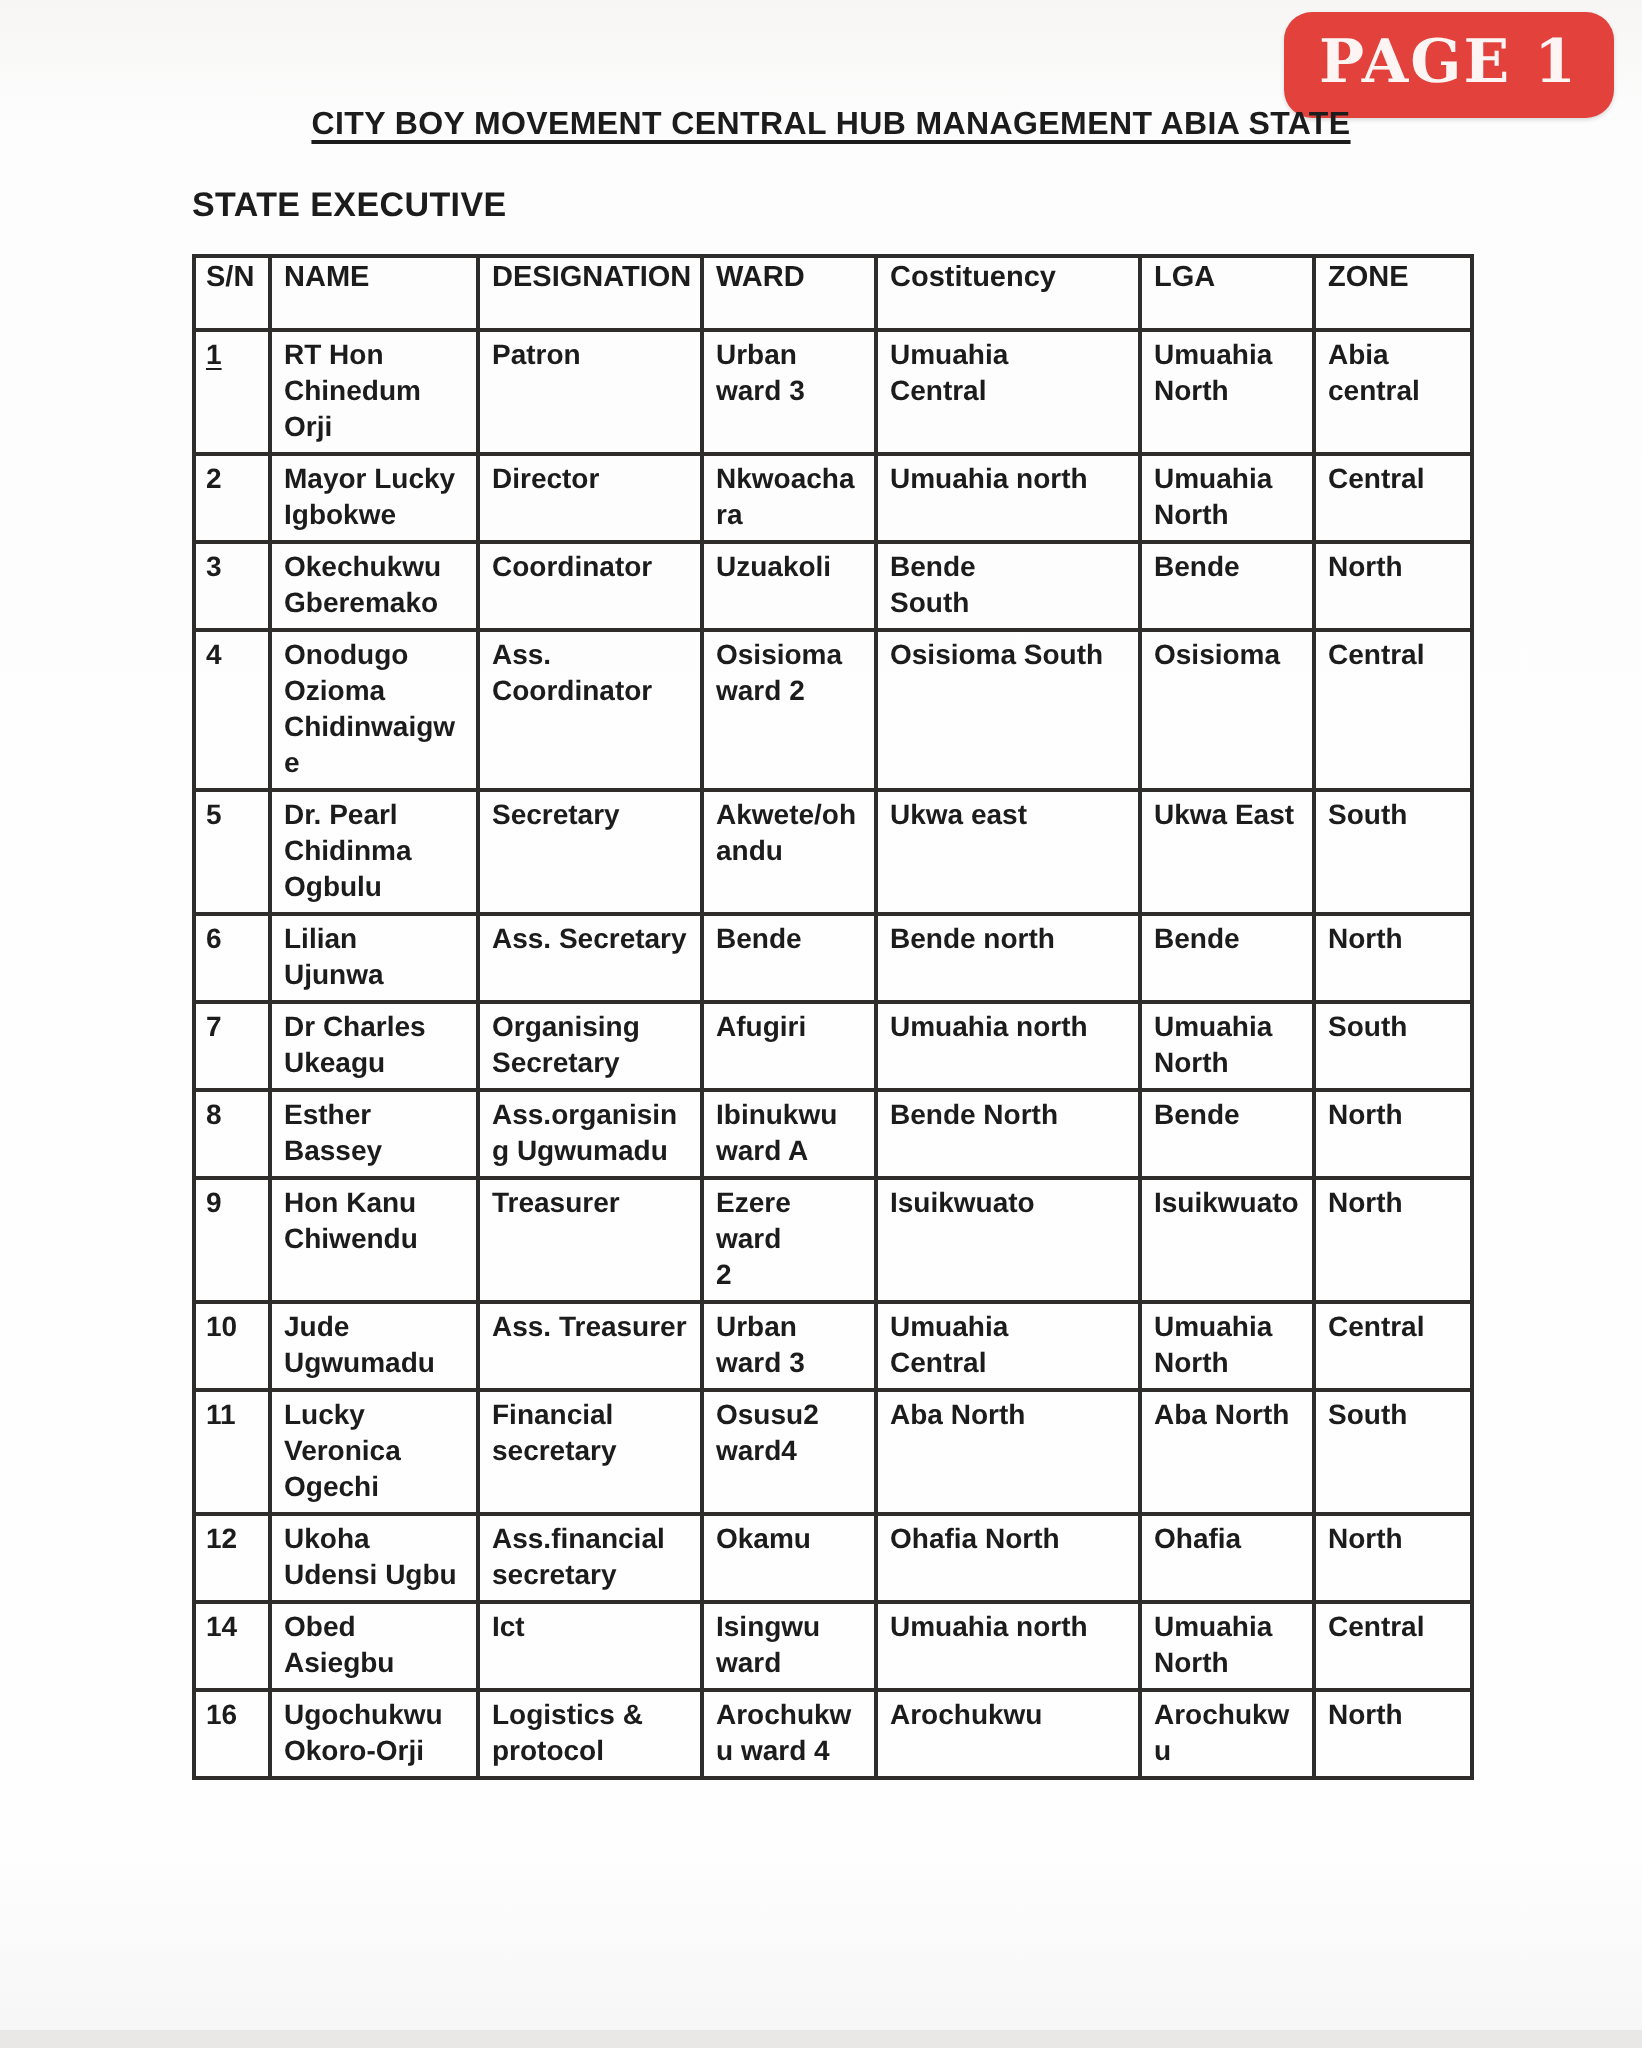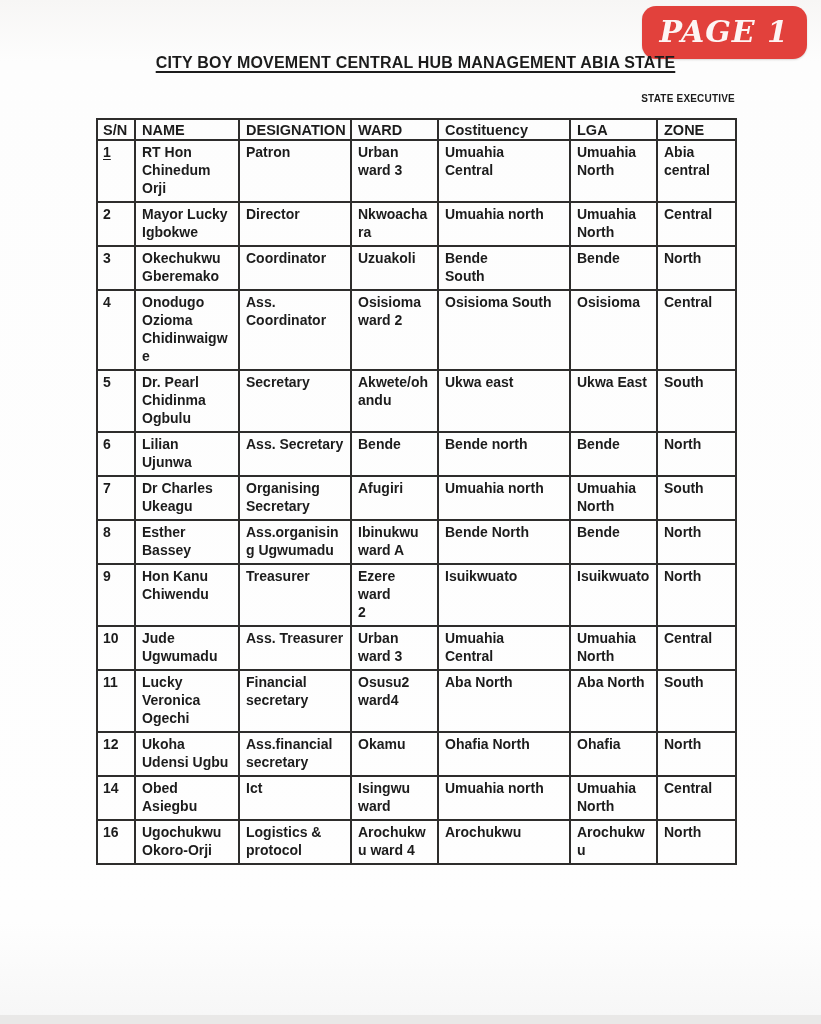--- a/index.html
+++ b/index.html
@@ -25,21 +25,20 @@
     position: absolute;
     top: 6px;
     right: 14px;
     min-width: 120px;
     text-align: center;
     background: #e2413c;
     color: #fdf5f4;
     border-radius: 14px;
     padding: 8px 18px 10px 18px;
     font-family: "DejaVu Serif", serif;
-    font-style: italic;
     font-weight: 700;
     font-size: 30px;
     letter-spacing: 1px;
     box-shadow: 0 1px 2px rgba(0,0,0,0.15);
   }
   .content {
     position: absolute;
     left: 96px;
     top: 0;
     width: 639px;
@@ -50,24 +49,23 @@
     font-size: 16px;
     font-weight: 700;
     text-decoration: underline;
     text-underline-offset: 3px;
     text-decoration-thickness: 2px;
     letter-spacing: 0.2px;
     white-space: nowrap;
   }
   .section {
     margin: 21px 0 14px 0;
-    font-size: 10px;
+    font-size: 17px;
     font-weight: 700;
     letter-spacing: 0.2px;
-    text-align: right;
   }
   table.exec {
     border-collapse: collapse;
     table-layout: fixed;
     width: 639px;
   }
   .exec th, .exec td {
     border: 2px solid #2e2d2c;
     text-align: left;
     vertical-align: top;
@@ -75,21 +73,21 @@
     font-size: 14px;
     line-height: 18px;
     padding: 2px 6px 4px 6px;
     white-space: pre-line;
     overflow-wrap: anywhere;
     word-break: break-word;
   }
   .exec th {
     font-size: 14.5px;
     padding-top: 1px;
-    padding-bottom: 0;
+    padding-bottom: 16px;
     white-space: nowrap;
     overflow: hidden;
   }
   .exec th:first-child, .exec td:first-child {
     padding-left: 5px;
     padding-right: 2px;
   }
   .exec tbody tr:first-child td:first-child {
     text-decoration: underline;
     text-underline-offset: 2px;

